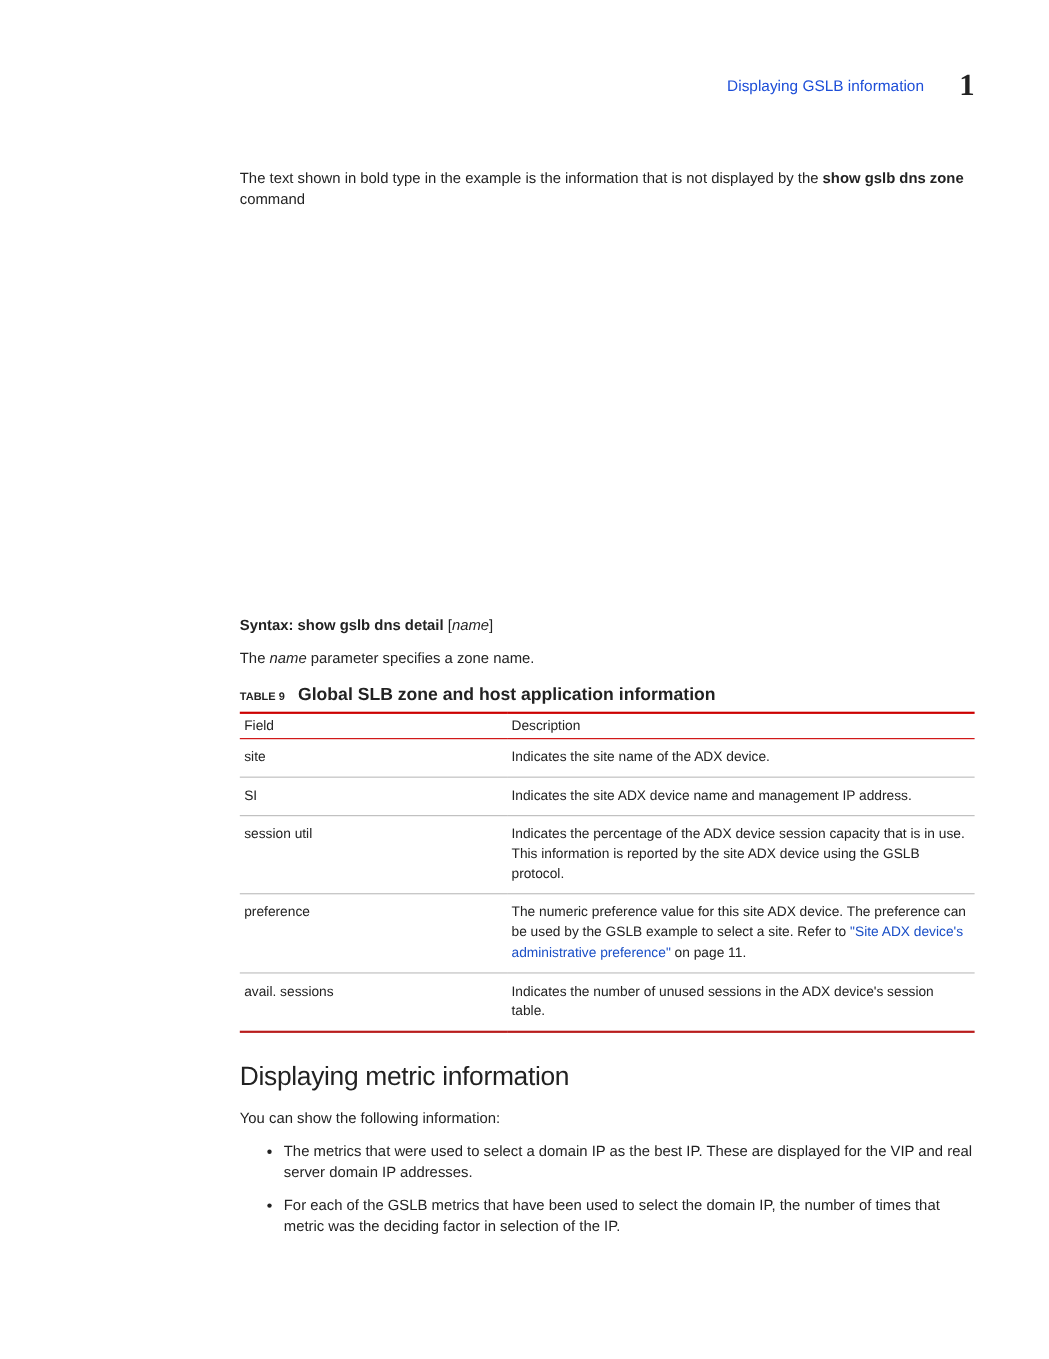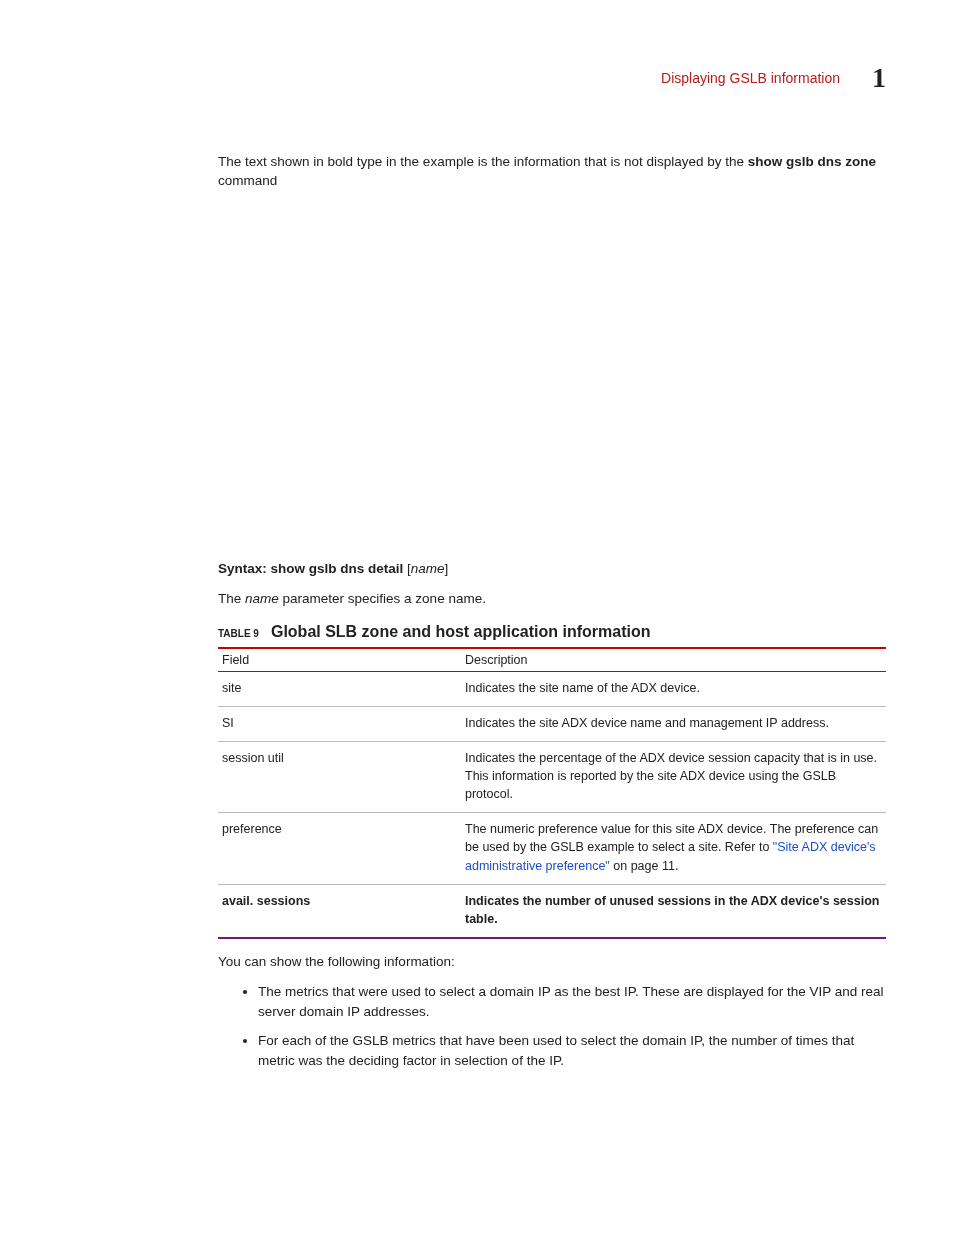--- a/index.html
+++ b/index.html
@@ -16,21 +16,21 @@
   .header {
     position: absolute;
     top: 62px;
     right: 68px;
     display: flex;
     align-items: center;
     gap: 32px;
   }
   .header-title {
     font-size: 14px;
-    color: #b91c1c;
+    color: #1d4ed8;
   }
   .header-num {
     font-family: Georgia, 'Times New Roman', serif;
     font-size: 28px;
     font-weight: bold;
   }
   .content {
     position: absolute;
     top: 138px;
     left: 218px;
@@ -76,22 +76,21 @@
     padding: 4px 4px;
   }
   table.info th.col-field { width: 235px; }
   table.info td {
     vertical-align: top;
     padding: 7px 4px 9px 4px;
     border-bottom: 1px solid #bbb;
     line-height: 1.45;
   }
   table.info tbody tr:last-child td {
-    border-bottom: 2px solid #701a75;
-    font-weight: bold;
+    border-bottom: 2px solid #b91c1c;
   }
   .link { color: #1a4fc7; }
   .after-table {
     margin-top: 14px;
   }
   h2.section {
     font-family: Arial, Helvetica, sans-serif;
     font-weight: normal;
     font-size: 24px;
     margin-top: 26px;
@@ -162,20 +161,21 @@
           </td>
         </tr>
         <tr>
           <td>avail. sessions</td>
           <td>Indicates the number of unused sessions in the ADX device's session table.</td>
         </tr>
       </tbody>
     </table>
 
 
+    <h2 class="section">Displaying metric information</h2>
     <p class="para">You can show the following information:</p>
     <ul class="bullets">
       <li>The metrics that were used to select a domain IP as the best IP. These are displayed for the VIP and real server domain IP addresses.</li>
       <li>For each of the GSLB metrics that have been used to select the domain IP, the number of times that metric was the deciding factor in selection of the IP.</li>
     </ul>
   </div>
 
 </div>
 
 </body></html>

